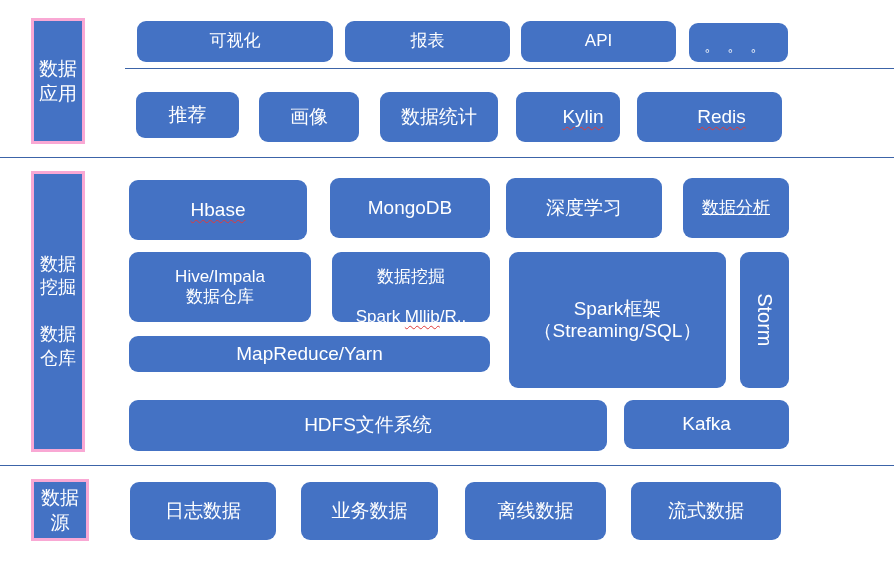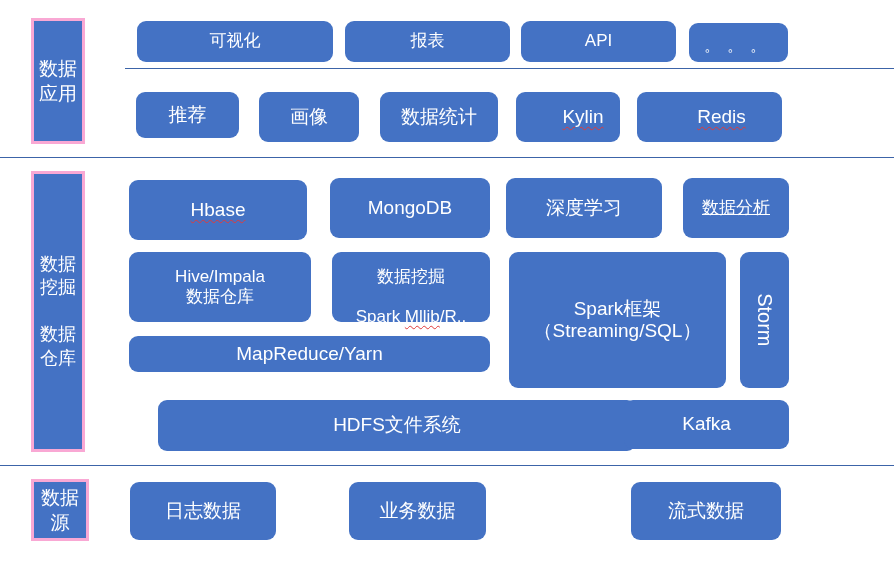--- a/index.html
+++ b/index.html
@@ -149,29 +149,30 @@
 
   <div class="node" style="left:509px; top:252px; width:217px; height:136px;">Spark框架
 （Streaming/SQL）</div>
 
   <div class="node vertical" style="left:740px; top:252px; width:49px; height:136px;">
     <span>Storm</span>
   </div>
 
   <div class="node" style="left:129px; top:336px; width:361px; height:36px;">MapReduce/Yarn</div>
 
-  <div class="node" style="left:129px; top:400px; width:478px; height:51px;margin-left:29px;">HDFS文件系统</div>
+  <div class="node" style="left:129px; top:400px; width:478px; height:51px;">HDFS文件系统</div>
 
   <div class="node" style="left:624px; top:400px; width:165px; height:49px;">Kafka</div>
 
   <div class="rule" style="left:0px; top:465px; width:894px;"></div>
 
   <div class="rail" style="left:31px; top:479px; width:58px; height:62px;">数据
 源</div>
 
   <div class="node" style="left:130px; top:482px; width:146px; height:58px;">日志数据</div>
 
-  <div class="node" style="left:301px; top:482px; width:137px; height:58px;margin-left:48px;">业务数据</div>
+  <div class="node" style="left:301px; top:482px; width:137px; height:58px;">业务数据</div>
 
+  <div class="node" style="left:465px; top:482px; width:141px; height:58px;">离线数据</div>
 
   <div class="node" style="left:631px; top:482px; width:150px; height:58px;">流式数据</div>
 
 </div>
 
 </body></html>

